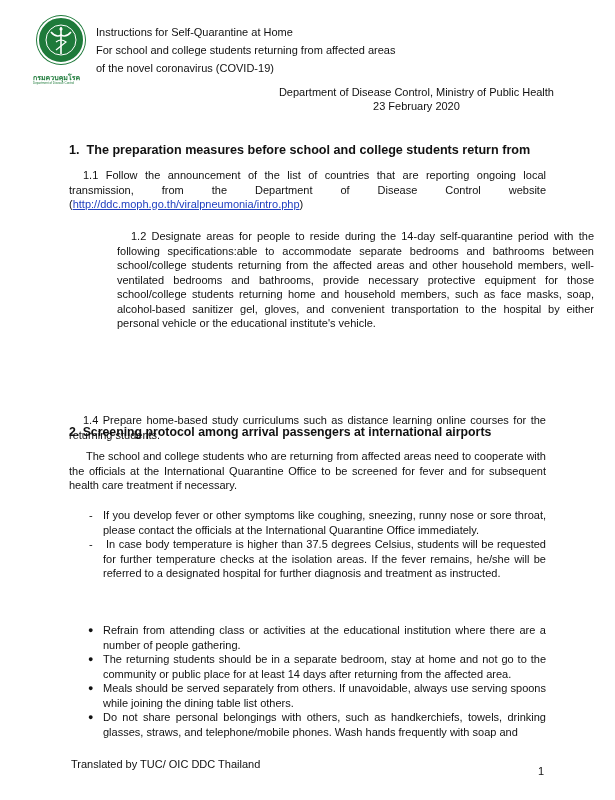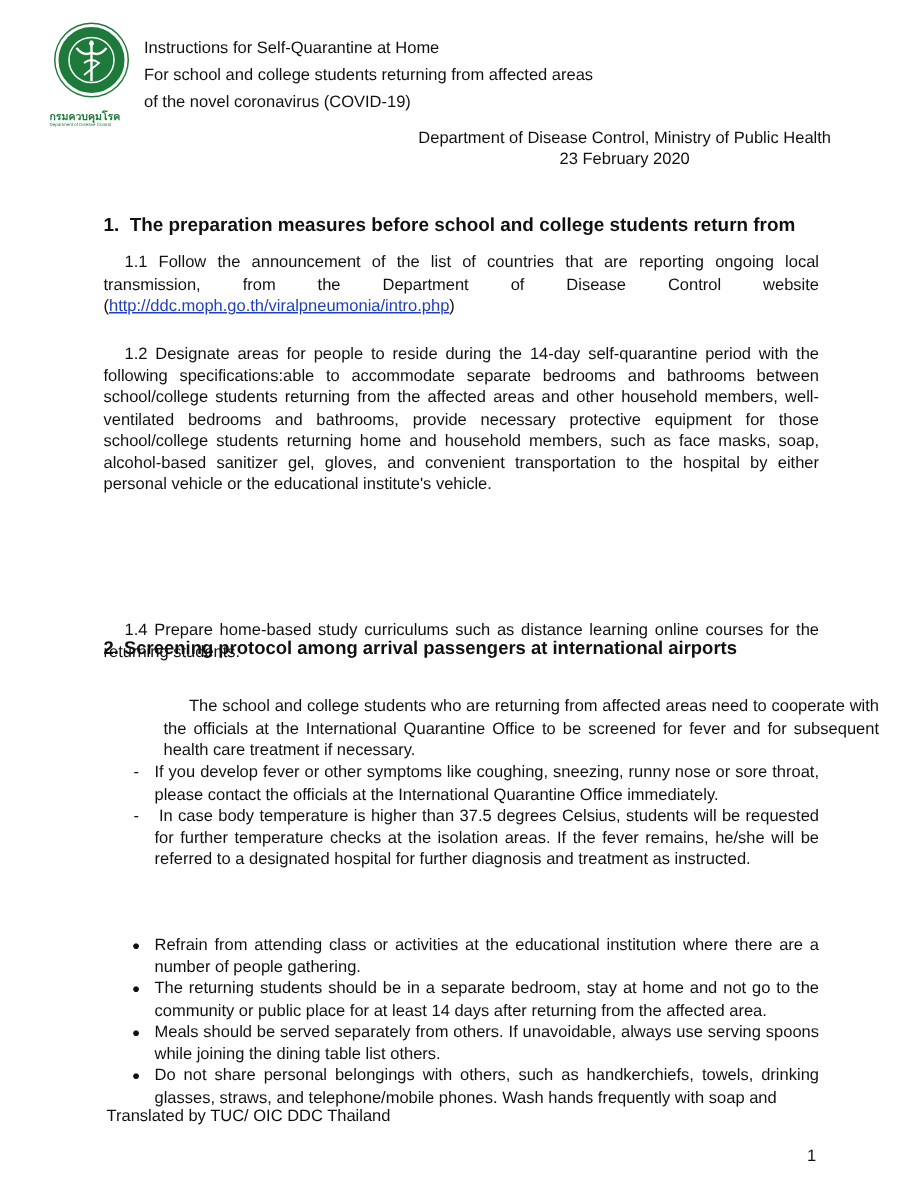--- a/index.html
+++ b/index.html
@@ -29,21 +29,21 @@
   .para { text-align: justify; text-indent: 14px; }
   .para.wide-indent { text-indent: 17px; }
   a.link { color: #1f3fbf; text-decoration: underline; }
 
   .dash-list, .bullet-list { position: absolute; left: 69px; width: 477px; font-size: 11px; line-height: 14.5px; }
   .dash-item { position: relative; padding-left: 34px; text-align: justify; }
   .dash-mark { position: absolute; left: 20px; top: 0; }
   .bullet-item { position: relative; padding-left: 34px; text-align: justify; }
   .bullet-mark { position: absolute; left: 19px; top: 0; font-size: 9px; }
 
-  .footer-left { position: absolute; left: 71px; top: 738px; font-size: 11px; white-space: nowrap; }
+  .footer-left { position: absolute; left: 71px; top: 758px; font-size: 11px; white-space: nowrap; }
   .footer-right { position: absolute; left: 538px; top: 765px; font-size: 11px; }
 </style>
 </head>
 <body>
 
 <div class="page">
 
   <div class="logo">
     <div class="logo-seal">
       <svg width="44" height="44" viewBox="0 0 44 44">
@@ -73,33 +73,33 @@
     <div class="h1">
       <span class="num">1.</span>
       <span>The preparation measures before school and college students return from</span>
     </div>
   </div>
 
   <div class="content" style="top:168px;">
     <div class="para"><span>1.1 Follow the announcement of the list of countries that are reporting ongoing local transmission, from the Department of Disease Control website (</span><a class="link">http://ddc.moph.go.th/viralpneumonia/intro.php</a><span>)</span></div>
   </div>
 
-  <div class="content" style="top:229px;">
+  <div class="content" style="top:229px;margin-left:48px;">
     <div class="para">1.2 Designate areas for people to reside during the 14-day self-quarantine period with the following specifications:able to accommodate separate bedrooms and bathrooms between school/college students returning from the affected areas and other household members, well-ventilated bedrooms and bathrooms, provide necessary protective equipment for those school/college students returning home and household members, such as face masks, soap, alcohol-based sanitizer gel, gloves, and convenient transportation to the hospital by either personal vehicle or the educational institute's vehicle.</div>
   </div>
 
 
   <div class="content" style="top:381px;margin-top:32px;">
     <div class="para">1.4 Prepare home-based study curriculums such as distance learning online courses for the returning students.</div>
   </div>
 
   <div class="content" style="top:424px;">
     <div class="h2">2. Screening protocol among arrival passengers at international airports</div>
   </div>
-  <div class="content" style="top:464px;margin-left:40px;">
+  <div class="content" style="top:449px;">
     <div class="para wide-indent">The school and college students who are returning from affected areas need to cooperate with the officials at the International Quarantine Office to be screened for fever and for subsequent health care treatment if necessary.</div>
   </div>
 
   <div class="dash-list" style="top:508px;">
     <div class="dash-item">
       <span class="dash-mark">-</span>
       <span>If you develop fever or other symptoms like coughing, sneezing, runny nose or sore throat, please contact the officials at the International Quarantine Office immediately.</span>
     </div>
     <div class="dash-item">
       <span class="dash-mark">-</span>

